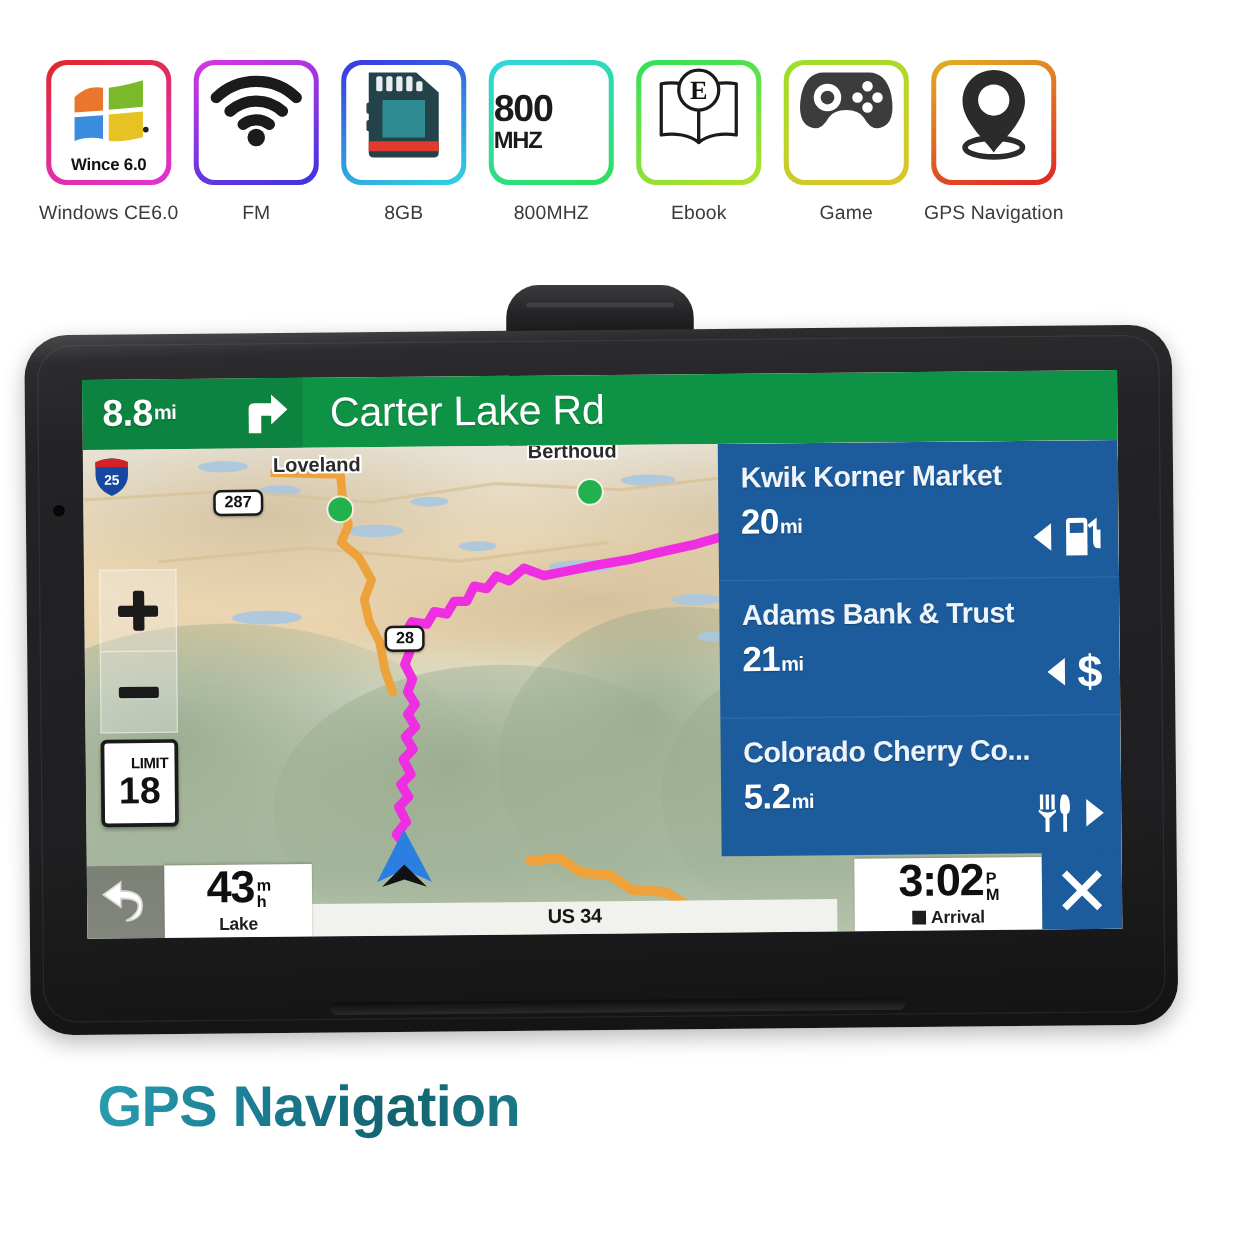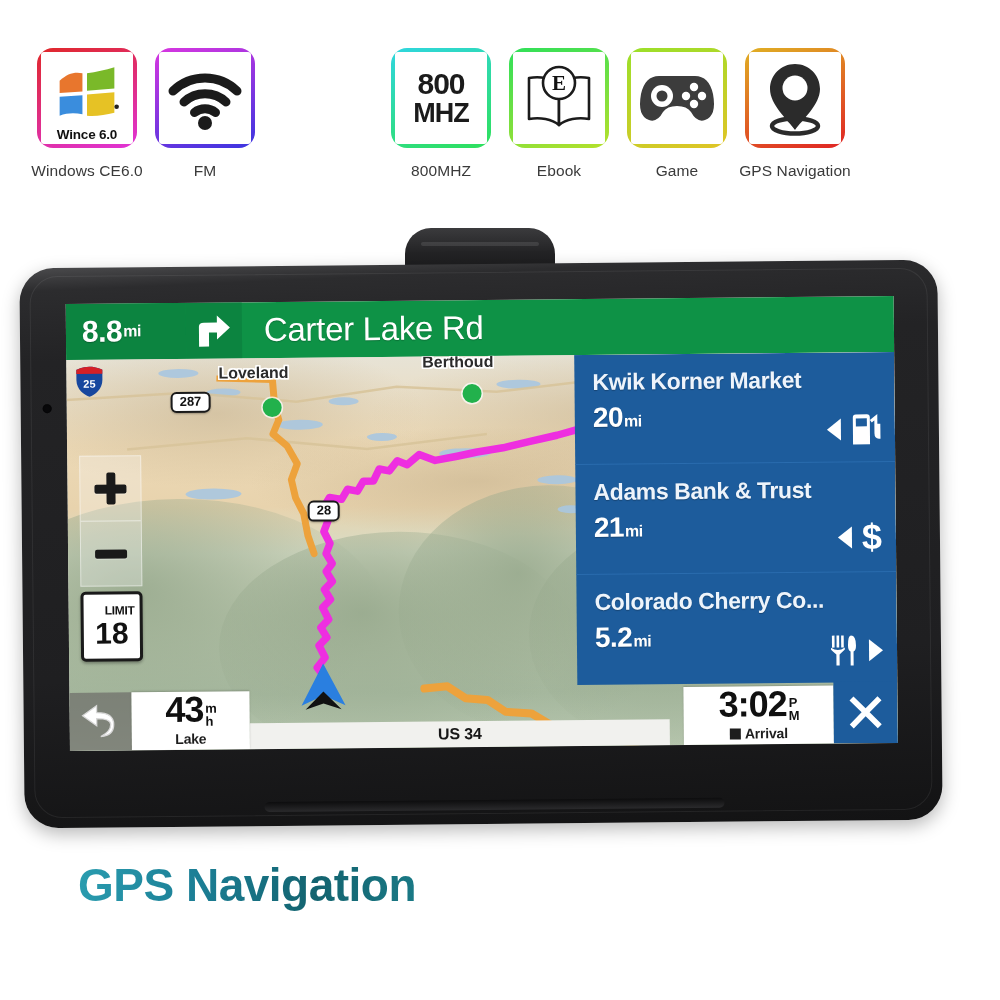--- a/index.html
+++ b/index.html
@@ -18,22 +18,22 @@
   }
   .feature { position: absolute; top: 0; width: 118px; text-align: center; }
   .feature-tile {
     width: 100px; height: 100px; margin: 0 auto;
     border-radius: 16px; padding: 4px;
     display: flex; align-items: center; justify-content: center;
     position: relative;
   }
   .feature-tile-inner {
     width: 100%; height: 100%;
-    background: #fff; border-radius: 3px;
-    display: flex; align-items: center; justify-content: center;
+    background: #fff; border-radius: 13px;
+    display: flex; align-items: flex-start; justify-content: center;
     overflow: hidden;
   }
   .feature-label {
     margin-top: 14px;
     font-size: 15.5px; color: #3a3a3a; letter-spacing: .1px;
     white-space: nowrap;
   }
 
   
   .winlogo { width: 76px; height: 76px; display:block; }
@@ -283,26 +283,47 @@
               <path d="M17 37 A31 31 0 0 1 59 37" stroke-width="9"></path>
               <path d="M27.5 47.5 A17 17 0 0 1 48.5 47.5" stroke-width="9"></path>
             </g>
             <circle cx="38" cy="58" r="7" fill="#1b1b1b"></circle>
           </svg>
         </div>
       </div>
       <div class="feature-label">FM</div>
     </div>
 
+    <div class="feature" style="left:236px;">
+      <div class="feature-tile" style="background:linear-gradient(160deg,#3a35e0,#2fd6e0);">
+        <div class="feature-tile-inner">
+          <svg width="60" height="76" viewBox="0 0 60 76">
+            <path d="M2 6 L40 6 L58 22 L58 70 Q58 74 54 74 L6 74 Q2 74 2 70 Z" fill="#23424a"></path>
+            <g fill="#e9eef0">
+              <rect x="8" y="9" width="5" height="12" rx="1.5"></rect>
+              <rect x="16" y="9" width="5" height="12" rx="1.5"></rect>
+              <rect x="24" y="9" width="5" height="12" rx="1.5"></rect>
+              <rect x="32" y="9" width="5" height="12" rx="1.5"></rect>
+              <rect x="40" y="13" width="5" height="8" rx="1.5"></rect>
+            </g>
+            <rect x="13" y="28" width="34" height="30" fill="#2f8a92"></rect>
+            <rect x="2" y="61" width="56" height="8" fill="#e23b2e"></rect>
+            <rect x="0" y="30" width="5" height="9" rx="2" fill="#23424a"></rect>
+            <rect x="0" y="44" width="5" height="9" rx="2" fill="#23424a"></rect>
+          </svg>
+        </div>
+      </div>
+      <div class="feature-label">8GB</div>
+    </div>
 
     <div class="feature" style="left:354px;">
       <div class="feature-tile" style="background:linear-gradient(160deg,#2fd6e0,#2ee05a);">
         <div class="feature-tile-inner" style="flex-direction:column;">
           <div style="font-size:30px;font-weight:bold;color:#1b1b1b;line-height:1;letter-spacing:-1px;">800</div>
-          <div style="font-size:27px;font-weight:bold;color:#1b1b1b;line-height:1.05;letter-spacing:-1px;">MHZ</div>
+          <div style="font-size:19px;font-weight:bold;color:#1b1b1b;line-height:1.05;letter-spacing:-1px;">MHZ</div>
         </div>
       </div>
       <div class="feature-label">800MHZ</div>
     </div>
 
     <div class="feature" style="left:472px;">
       <div class="feature-tile" style="background:linear-gradient(160deg,#2ee05a,#b6e02a);">
         <div class="feature-tile-inner">
           <svg width="74" height="70" viewBox="0 0 74 70">
             <g fill="#fff" stroke="#1b1b1b" stroke-width="2.6" stroke-linejoin="round">

